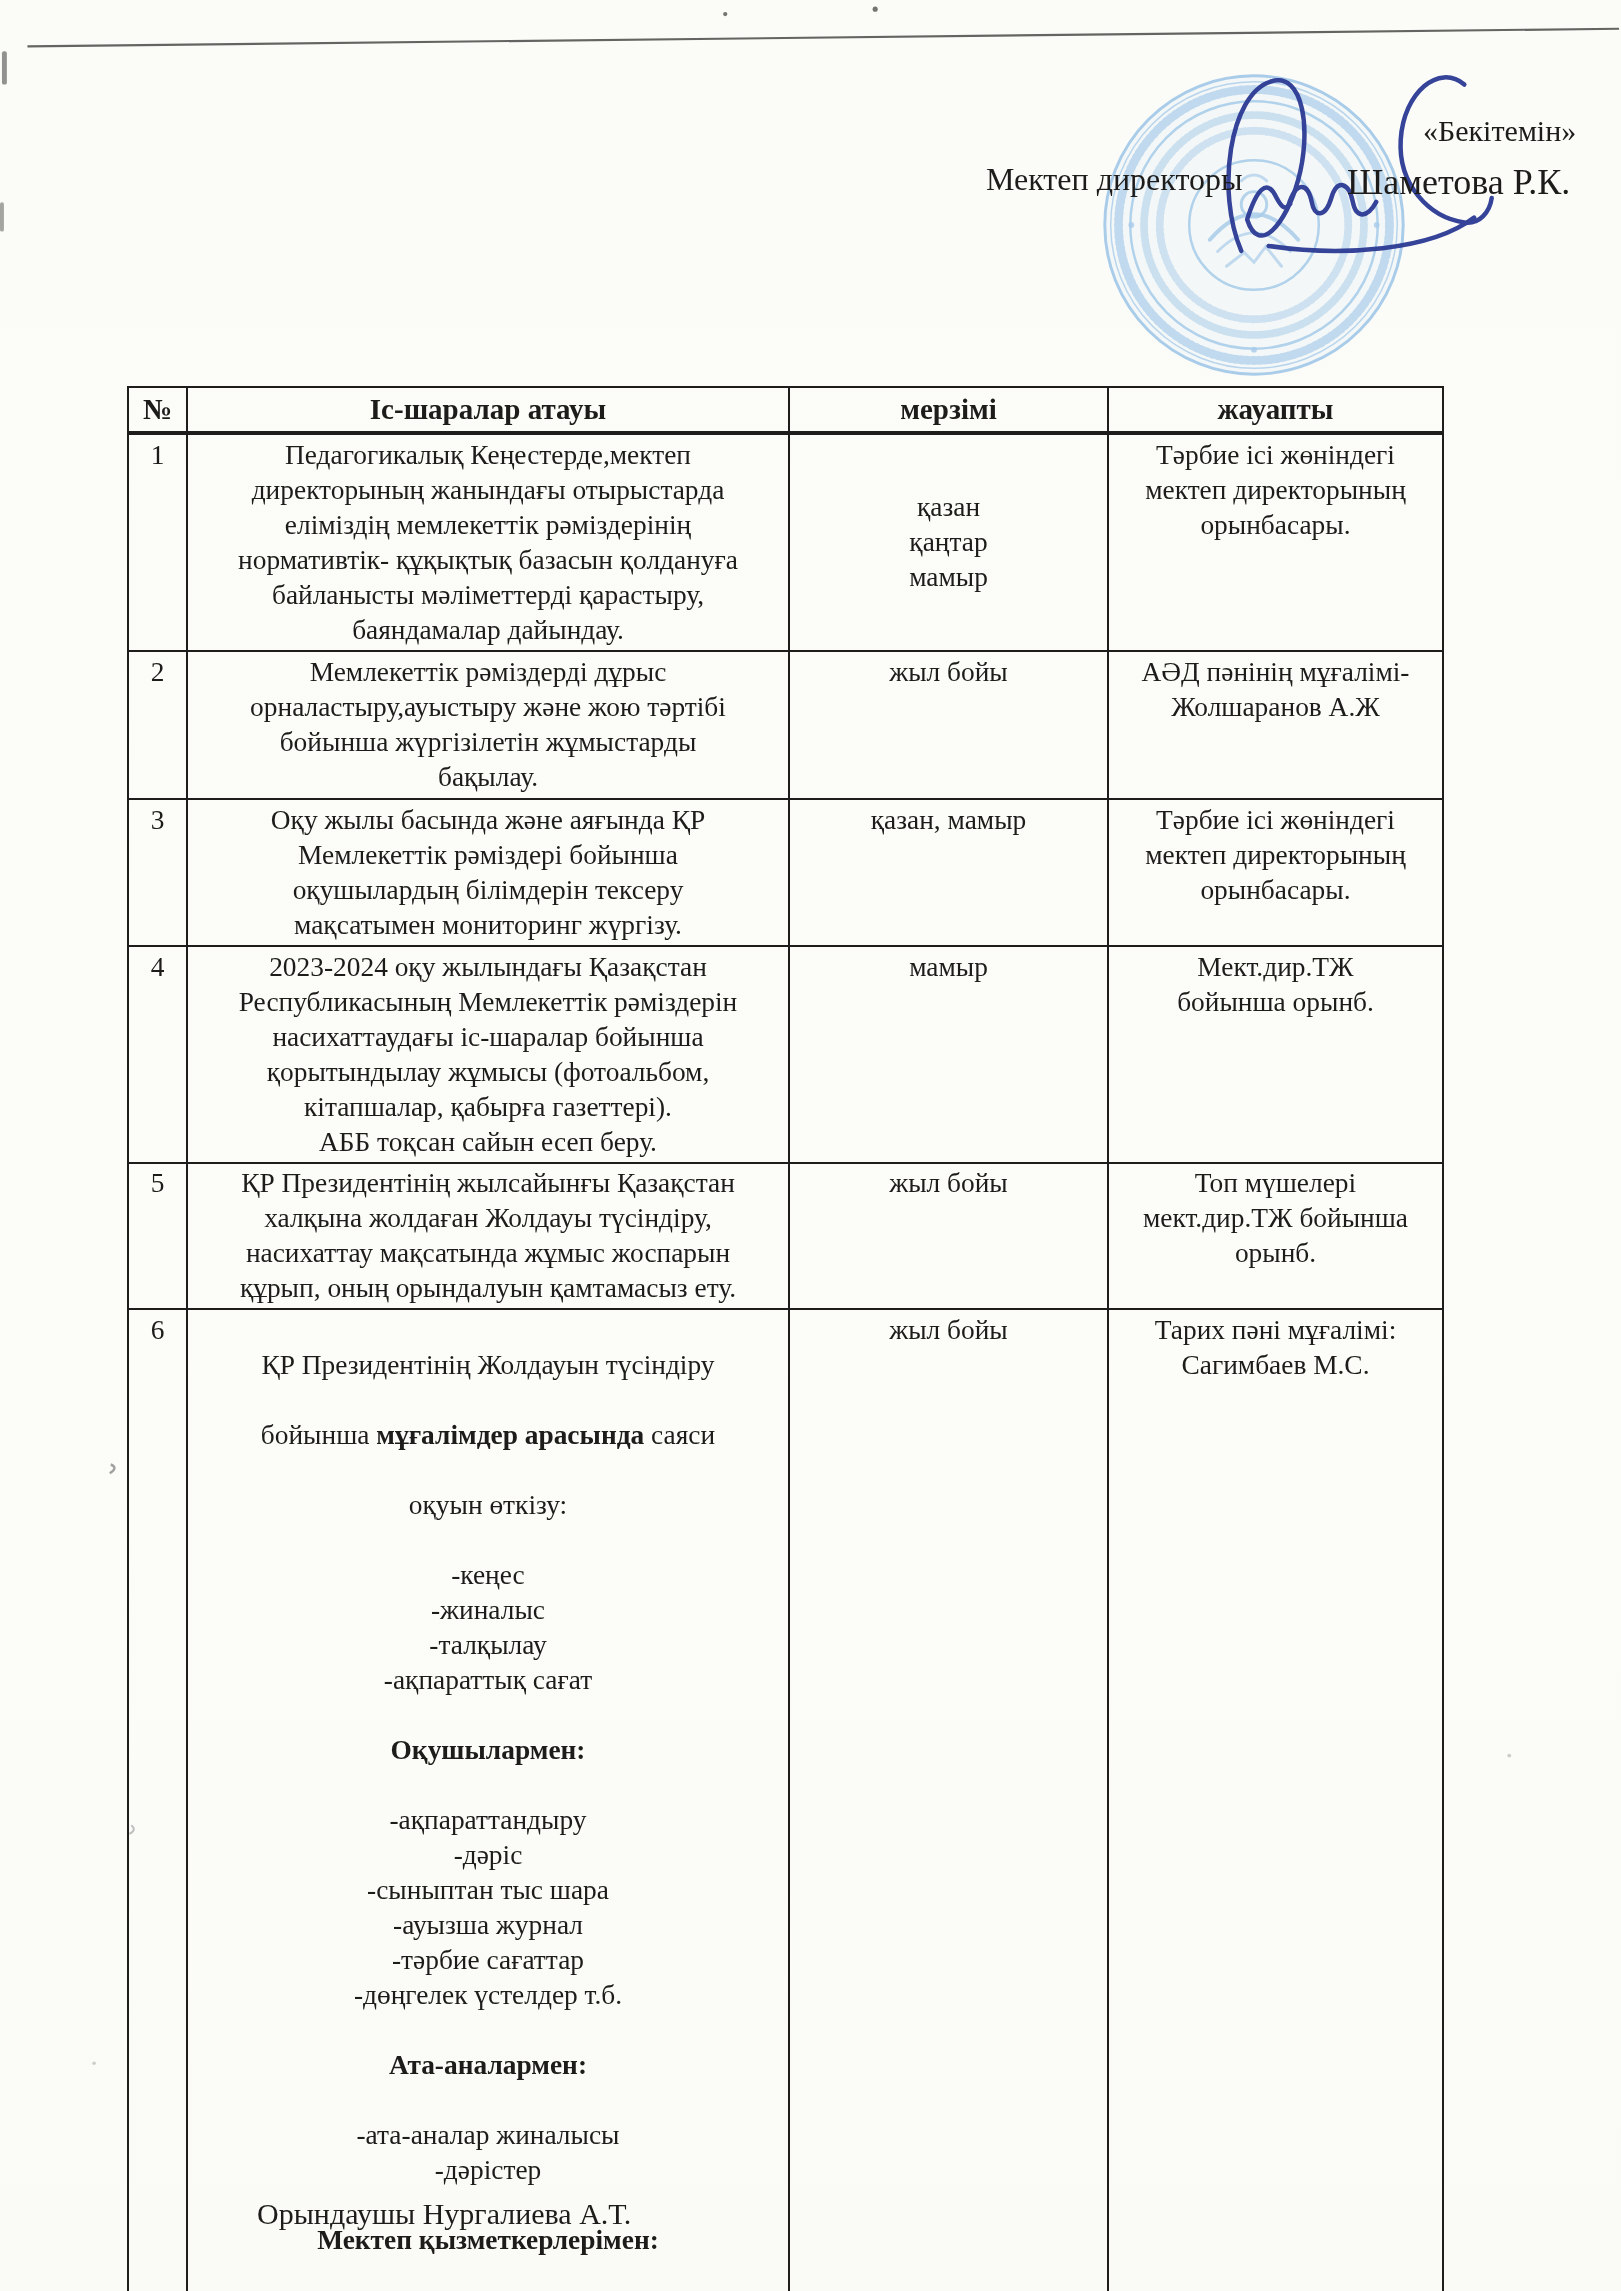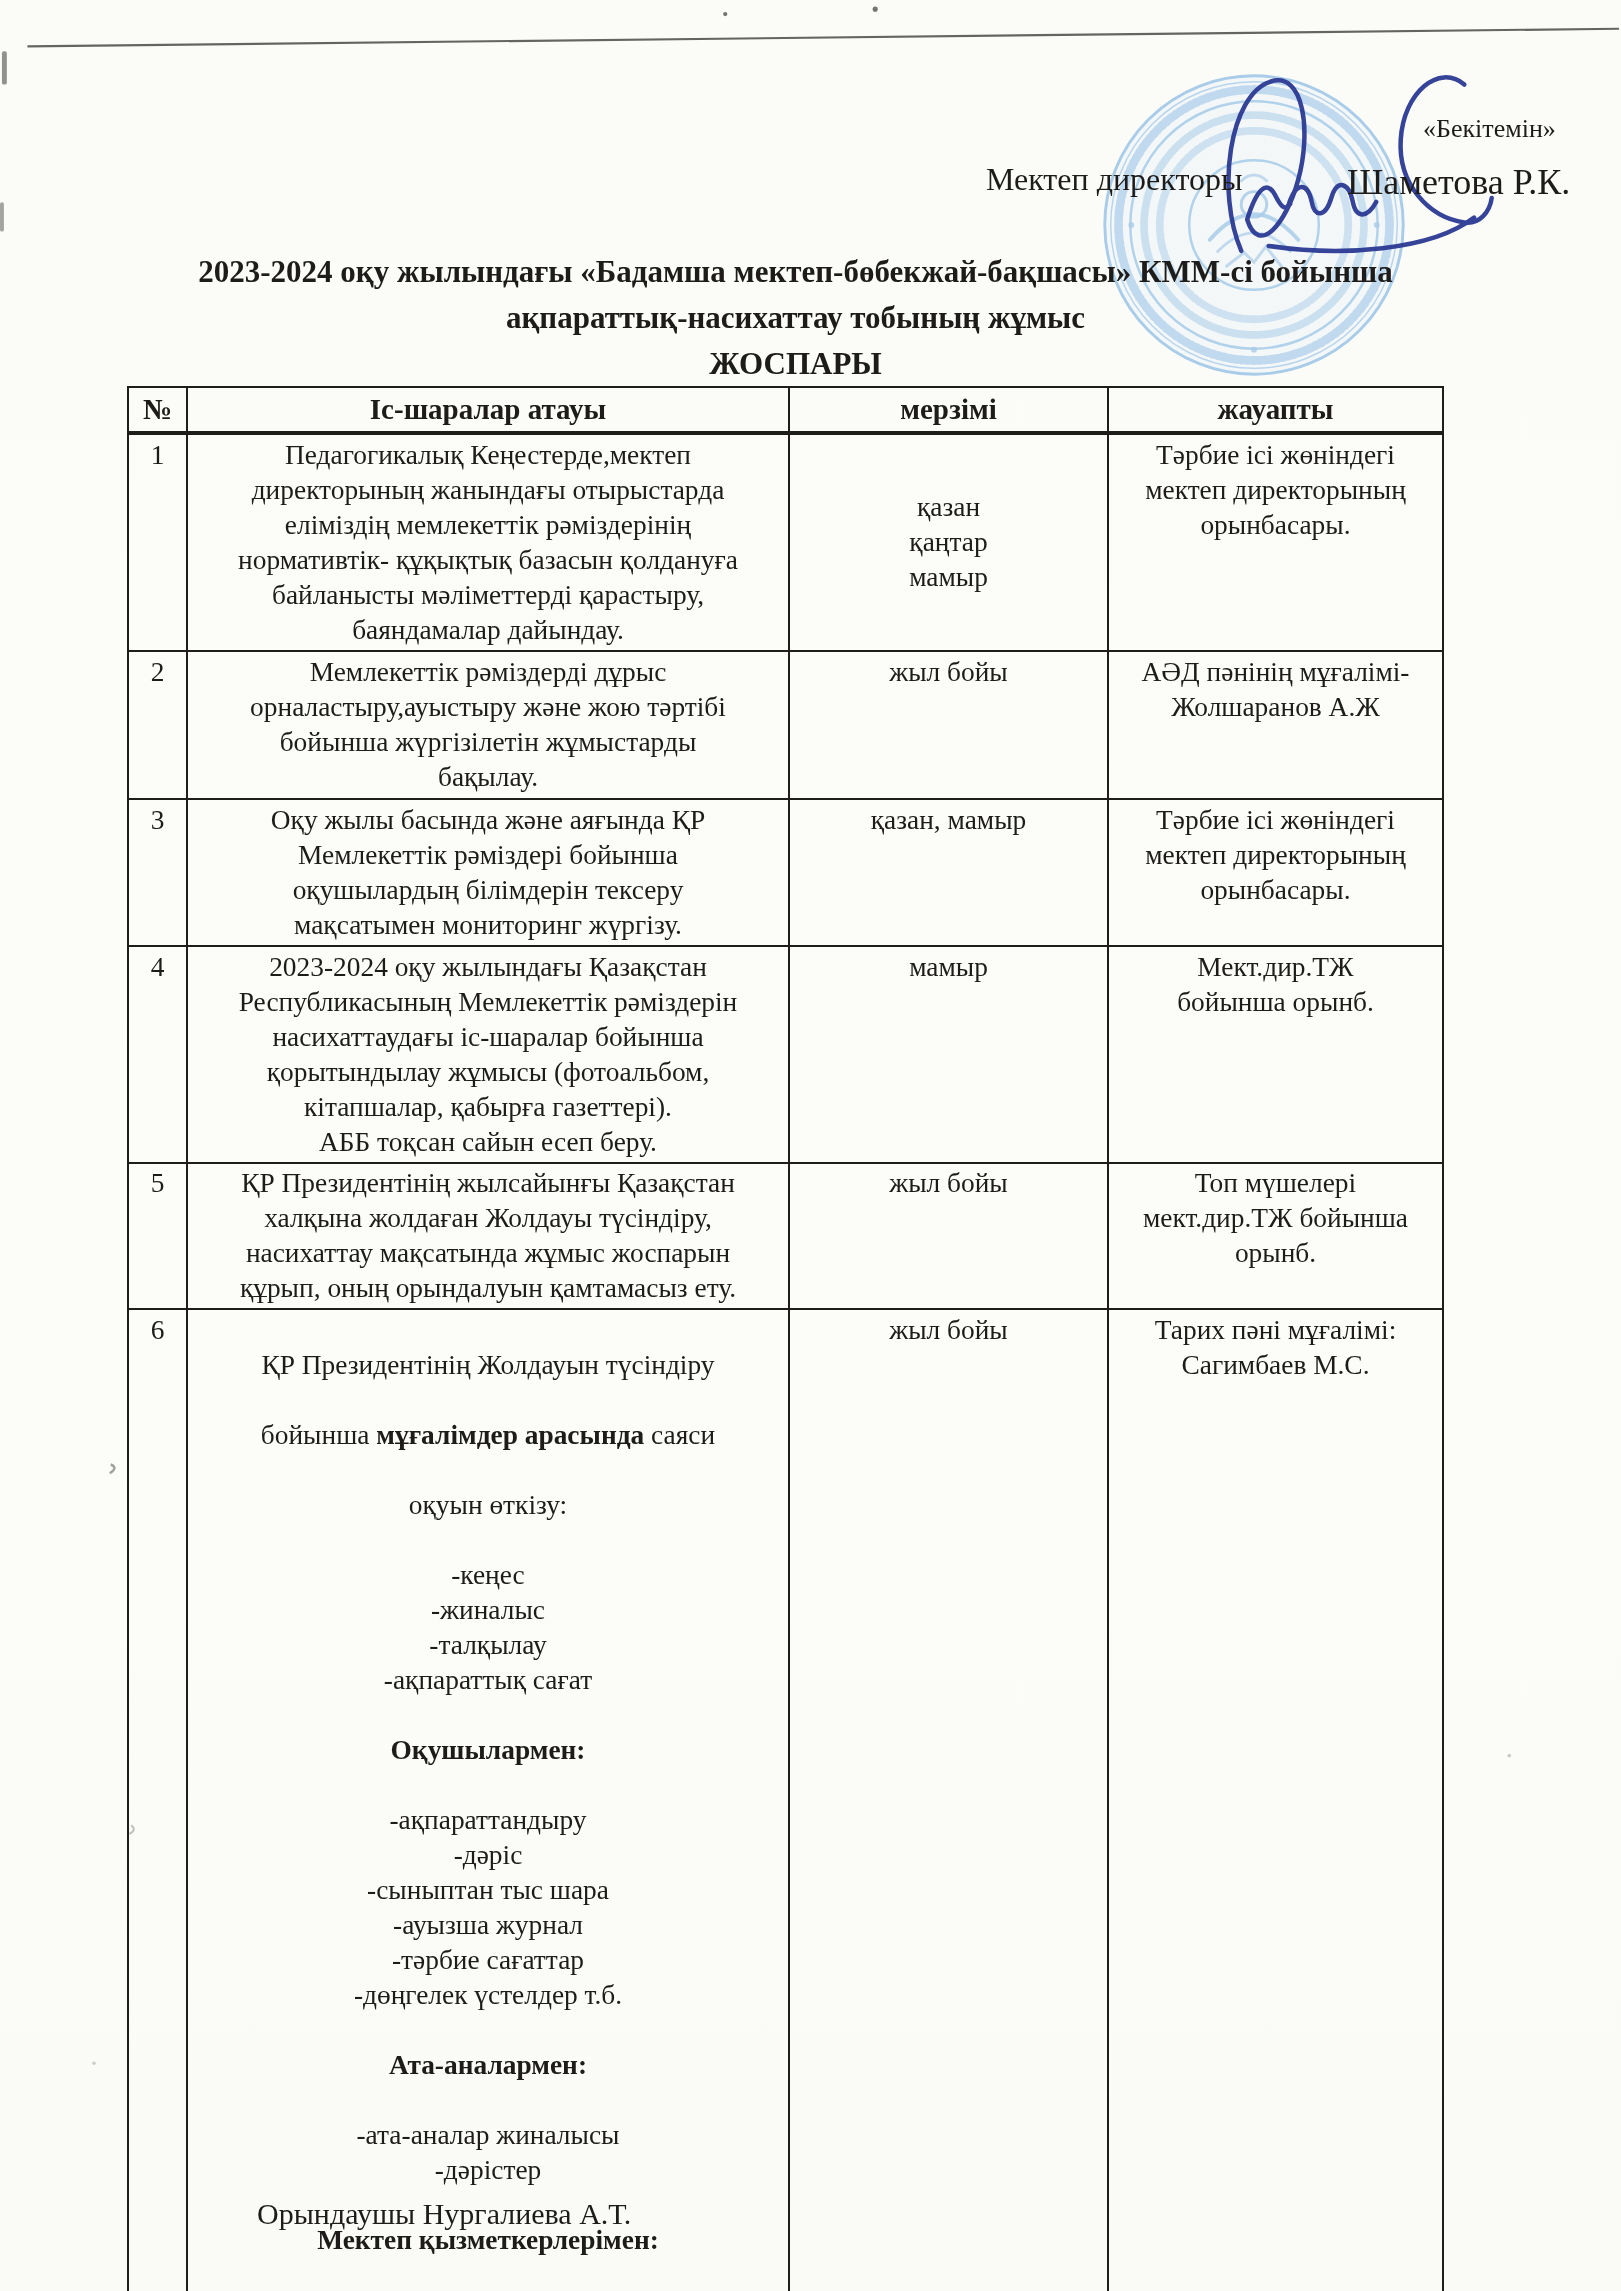--- a/index.html
+++ b/index.html
@@ -7,21 +7,21 @@
     position:relative;
     width:1621px;height:2292px;
     margin:0 auto;
     background:linear-gradient(180deg,#fbfbf8 0%,#fcfcf9 60%,#fafaf6 100%);
     font-family:"Liberation Serif","DejaVu Serif",serif;
     color:#1d1c1a;
     overflow:hidden;
   }
   .abs{position:absolute;}
   
-  .approve-label{left:1423px;top:114px;font-size:26px;white-space:nowrap;}
+  .approve-label{left:1423px;top:114px;font-size:30px;white-space:nowrap;}
   .director-label{left:986px;top:161px;font-size:32px;white-space:nowrap;}
   .director-name{left:1347px;top:161px;font-size:36px;white-space:nowrap;}
   
   .stamp{left:1094px;top:65px;width:320px;height:320px;opacity:.88;}
   .signature{left:1202px;top:63px;width:329px;height:225px;}
   
   .title-block{
     left:125px;top:249px;width:1341px;
     text-align:center;font-weight:bold;font-size:31px;line-height:46px;
   }
@@ -106,25 +106,20 @@
       <path d="M88 146 C 96 120 108 122 112 142 C 115 158 126 158 132 138 C 138 118 150 122 154 142 C 157 158 168 160 178 142"></path>
       <path d="M268 22 C 242 0 206 30 203 78 C 200 124 232 158 268 163 C 284 165 294 152 296 138"></path>
       <path d="M278 158 C 234 192 142 198 68 187"></path>
     </g>
   </svg>
 
   <div class="abs approve-label">«Бекітемін»</div>
   <div class="abs director-label">Мектеп директоры</div>
   <div class="abs director-name">Шаметова Р.К.</div>
 
-  <div class="abs title-block">
-    <div>2023-2024 оқу жылындағы  «Бадамша мектеп-бөбекжай-бақшасы» КММ-сі бойынша</div>
-    <div>ақпараттық-насихаттау тобының жұмыс</div>
-    <div>ЖОСПАРЫ</div>
-  </div>
 
   <table class="plan">
     <colgroup>
         <col class="c-num">
         <col class="c-name">
         <col class="c-term">
         <col class="c-resp">
       </colgroup>
     <thead>
       <tr>

